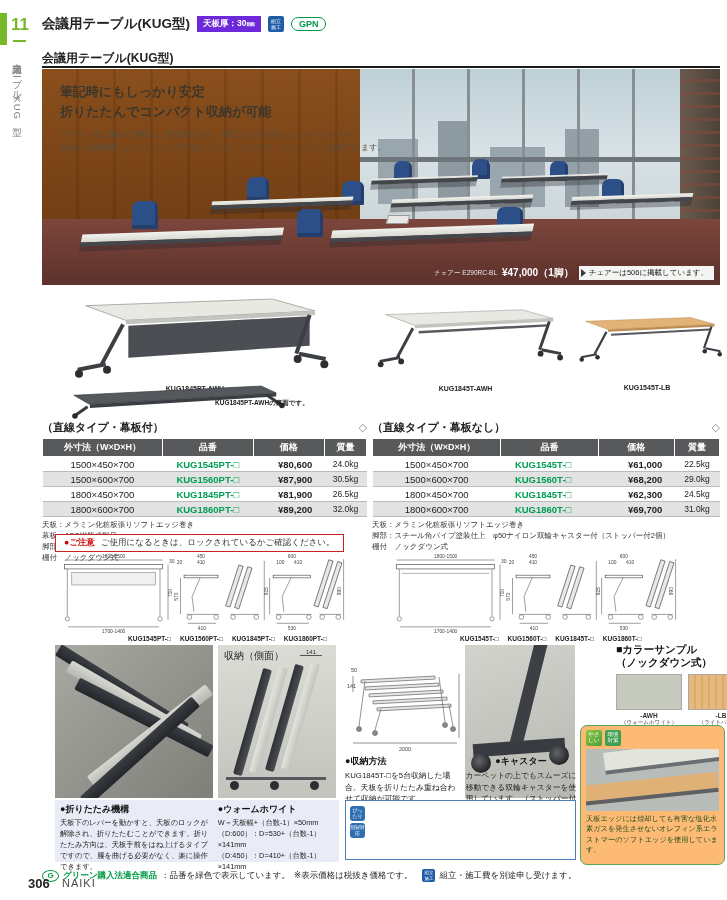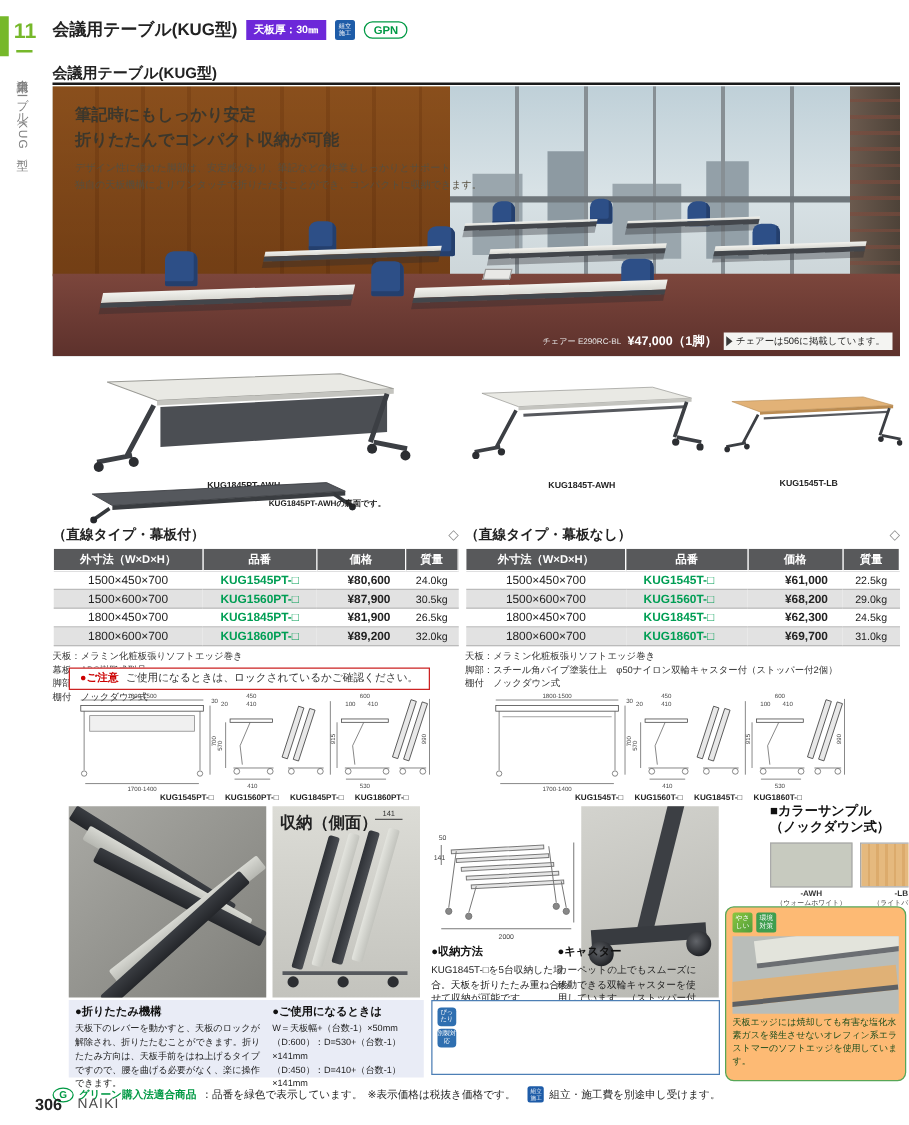--- a/index.html
+++ b/index.html
@@ -76,33 +76,33 @@
   .draw-labels { display:flex; gap:9px; padding-left:88px; margin-top:1px; }
   .draw-labels span { font-size:6.5px; font-weight:bold; color:#222; }
   .dimtxt { font-size:5.5px; fill:#444; font-family:"Liberation Sans",sans-serif; }
 
   
   .photo { position:absolute; overflow:hidden; }
   .ph-fold { left:55px; top:645px; width:158px; height:153px; background:linear-gradient(135deg,#a9a9a4,#7f7f7a); }
   .fbar { position:absolute; width:150px; height:13px; background:linear-gradient(#3a3d42,#24262a); border-radius:2px; }
   .fbar.lite { background:linear-gradient(#d7d8d2,#b6b7b1); }
   .ph-stack { left:218px; top:645px; width:118px; height:153px; background:linear-gradient(180deg,#dcdcd6,#c3c3bd); }
-  .stack-label { position:absolute; left:6px; top:4px; font-size:13px; font-weight:bold; color:#222; }
+  .stack-label { position:absolute; left:6px; top:4px; font-size:10px; font-weight:normal; color:#222; }
   .stack-dim { position:absolute; right:14px; top:4px; font-size:6px; color:#333; border-bottom:1px solid #555; padding:0 6px; }
   .sboard { position:absolute; width:9px; height:110px; background:linear-gradient(90deg,#2e3136,#4a4d52); border-radius:2px; }
   .sboard.lite { background:linear-gradient(90deg,#e3e4de,#c2c3bd); }
   .ph-caster { left:465px; top:645px; width:110px; height:153px; background:linear-gradient(160deg,#d3d3ce,#b7b7b1); }
   .cleg { position:absolute; left:58px; top:-10px; width:13px; height:110px; background:#3c3f44; transform:rotate(14deg); }
   .cfoot { position:absolute; left:8px; top:96px; width:92px; height:13px; background:#383b40; transform:rotate(-4deg); }
   .cwheel { position:absolute; width:20px; height:20px; border-radius:50%; background:radial-gradient(circle at 40% 40%,#62656a,#232529 70%); }
   .stor-draw { position:absolute; left:345px; top:648px; width:118px; height:105px; }
   .feat-title { font-size:9px; font-weight:bold; color:#111; margin-bottom:2px; }
   .feat-body { font-size:7.8px; color:#222; line-height:1.5; }
   .feat-storage { position:absolute; left:345px; top:755px; width:118px; }
-  .feat-caster { position:absolute; left:446px; top:755px; width:112px; }
+  .feat-caster { position:absolute; left:465px; top:755px; width:112px;text-align:center; }
   .feat-panel { position:absolute; left:55px; top:800px; width:284px; height:62px; background:#e9ecf6; padding:3px 5px; display:flex; gap:8px; }
   .feat-col1 { width:152px; } .feat-col2 { width:118px; }
   .feat-panel .feat-body { font-size:7.3px; }
 
   
   .custom { position:absolute; left:345px; top:800px; width:231px; height:60px; border:1px solid #4d7fb5; background:#fff; display:flex; gap:4px; padding:5px 4px; }
   .cbadges { display:flex; flex-direction:column; gap:2px; }
   .cbadge { width:15px; height:15px; background:#2f6fb0; color:#fff; font-size:5px; line-height:1.15; display:flex; align-items:center; justify-content:center; text-align:center; border-radius:3px; }
   .ctext { font-size:7.2px; line-height:1.45; color:#222; text-align:center; flex:1; }
 
@@ -543,21 +543,21 @@
     <div class="feat-title">●キャスター</div>
     <div class="feat-body">カーペットの上でもスムーズに移動できる双輪キャスターを使用しています。（ストッパー付キャスター2個付）</div>
   </div>
 
   <div class="feat-panel">
     <div class="feat-col1">
       <div class="feat-title">●折りたたみ機構</div>
       <div class="feat-body">天板下のレバーを動かすと、天板のロックが解除され、折りたたむことができます。折りたたみ方向は、天板手前をはね上げるタイプですので、腰を曲げる必要がなく、楽に操作できます。</div>
     </div>
     <div class="feat-col2">
-      <div class="feat-title">●ご使用になるときは</div>
+      <div class="feat-title">●ウォームホワイト</div>
       <div class="feat-body">W＝天板幅+（台数-1）×50mm</div>
       <div class="feat-body">（D:600）：D=530+（台数-1）×141mm</div>
       <div class="feat-body">（D:450）：D=410+（台数-1）×141mm</div>
     </div>
   </div>
 
   <div class="custom">
     <div class="cbadges">
       <div class="cbadge">ぴったり</div>
       <div class="cbadge">別製対応</div>

